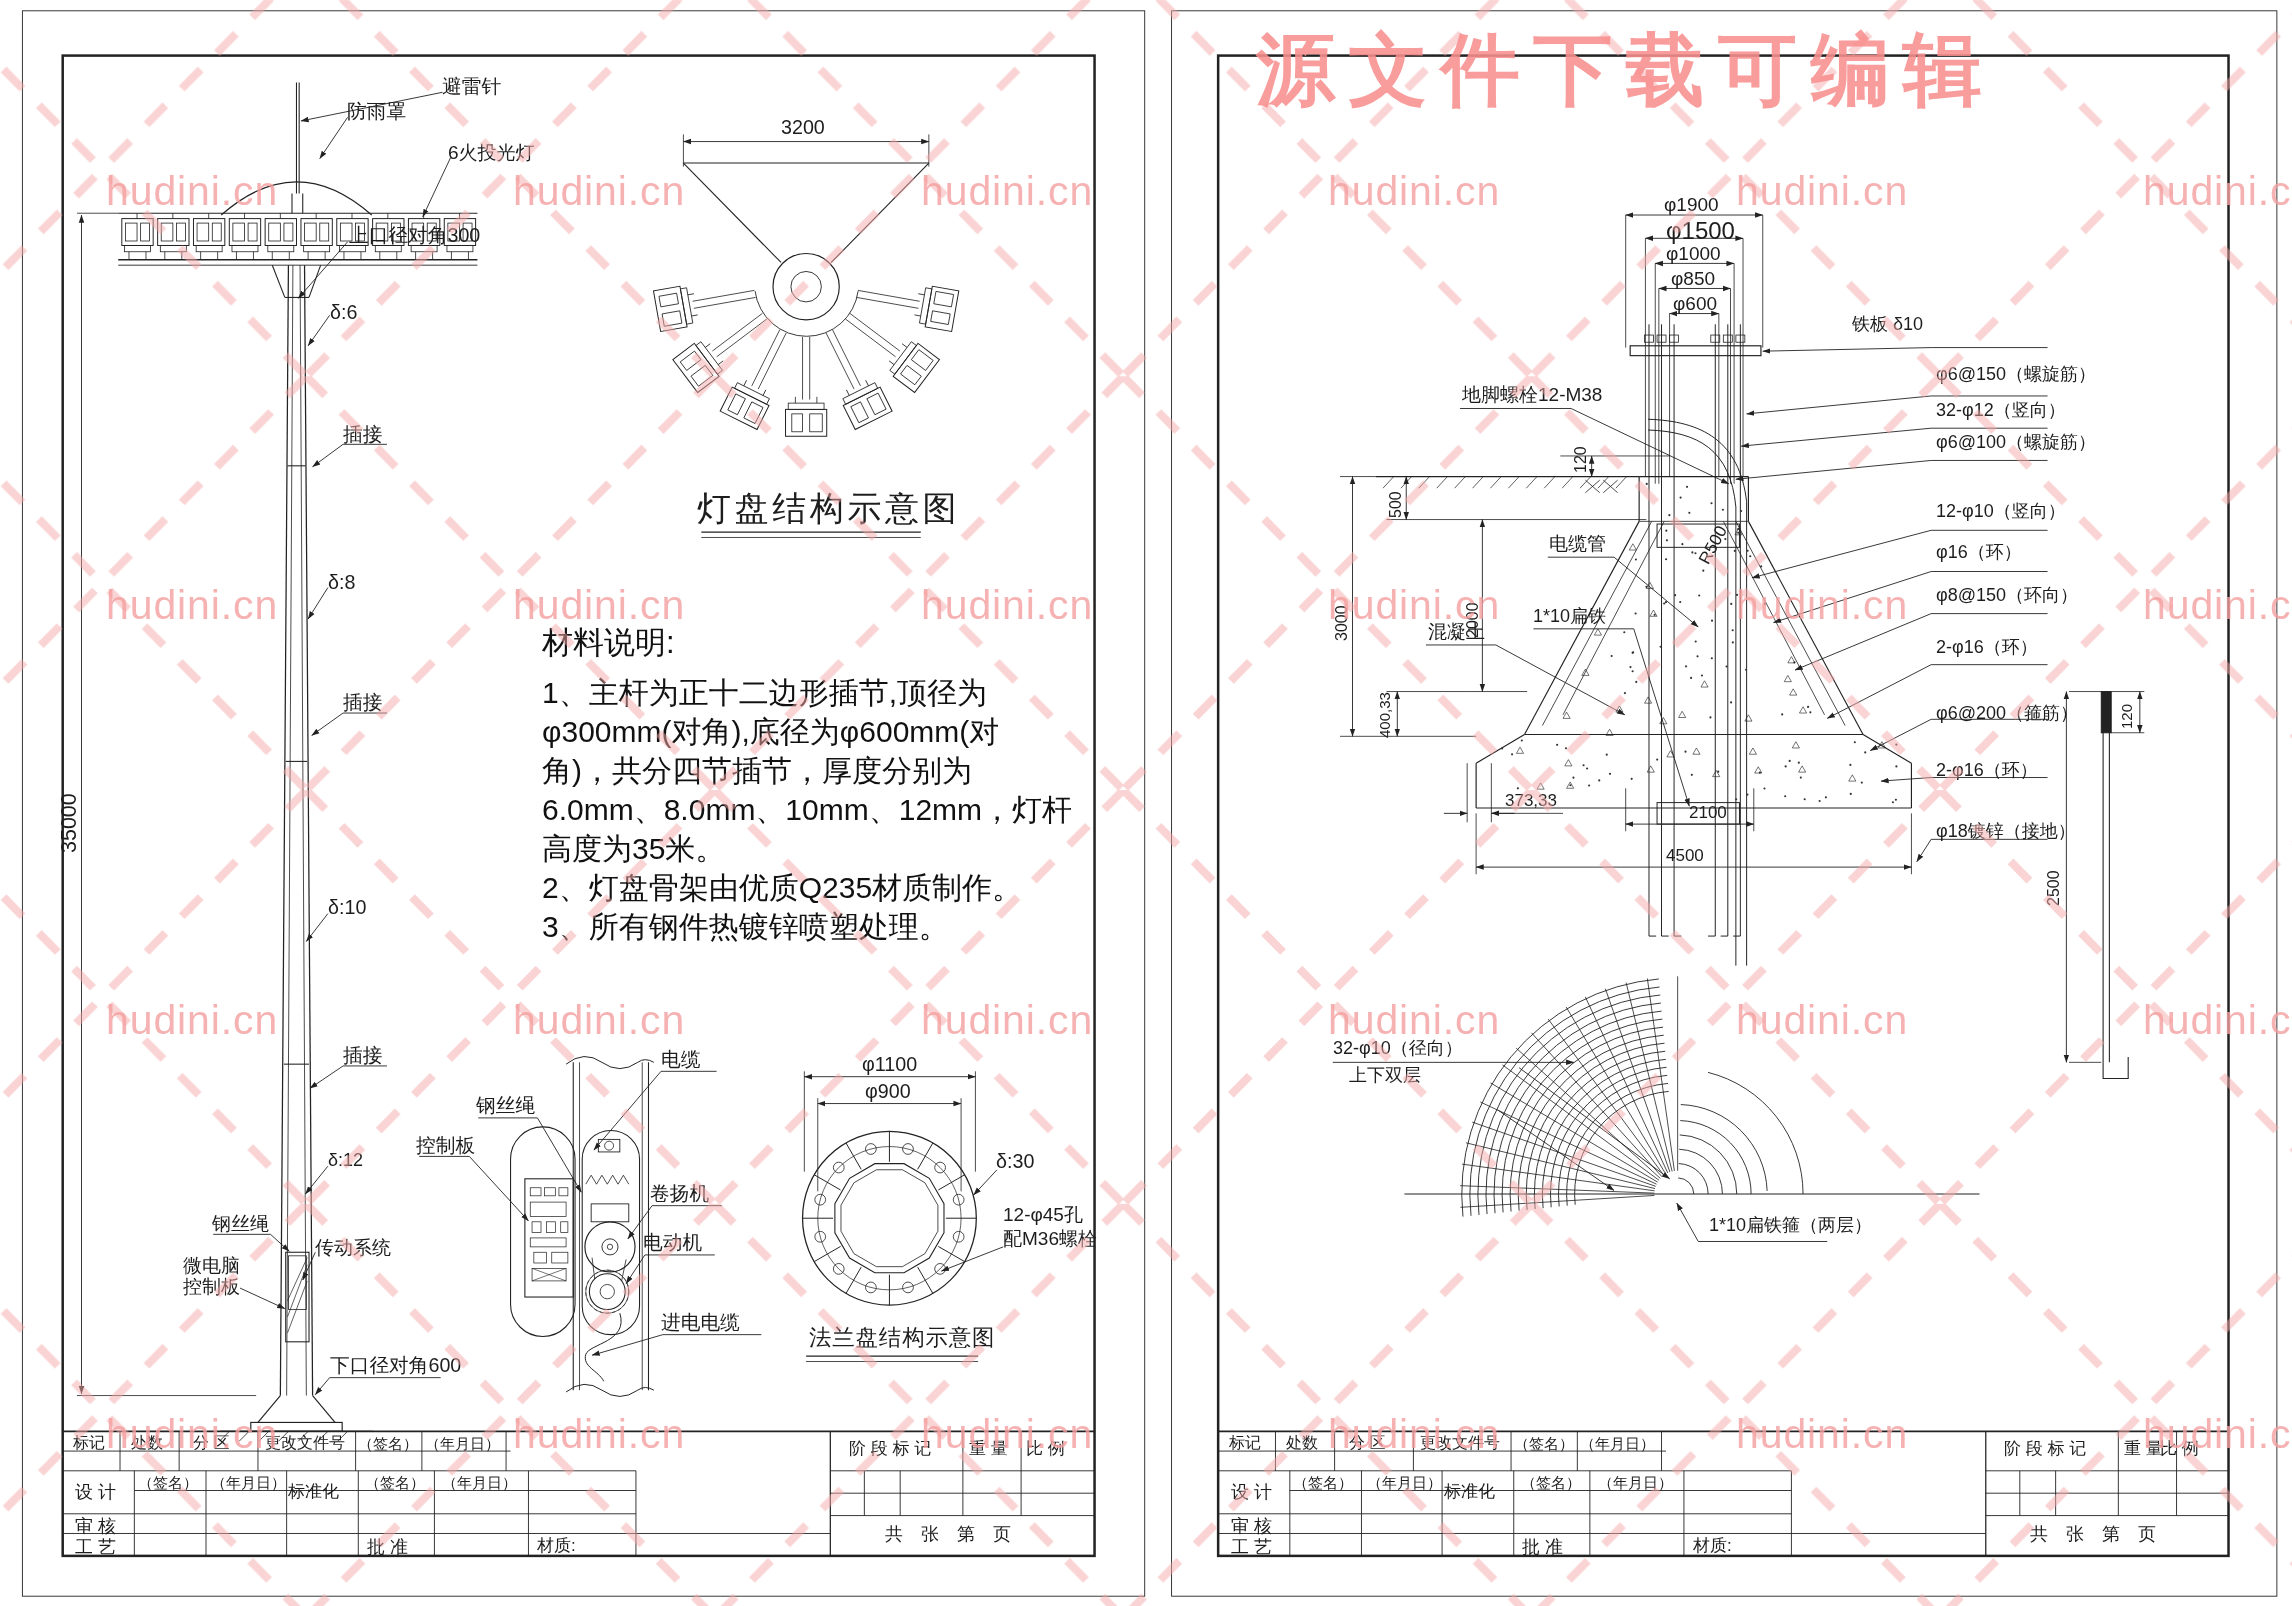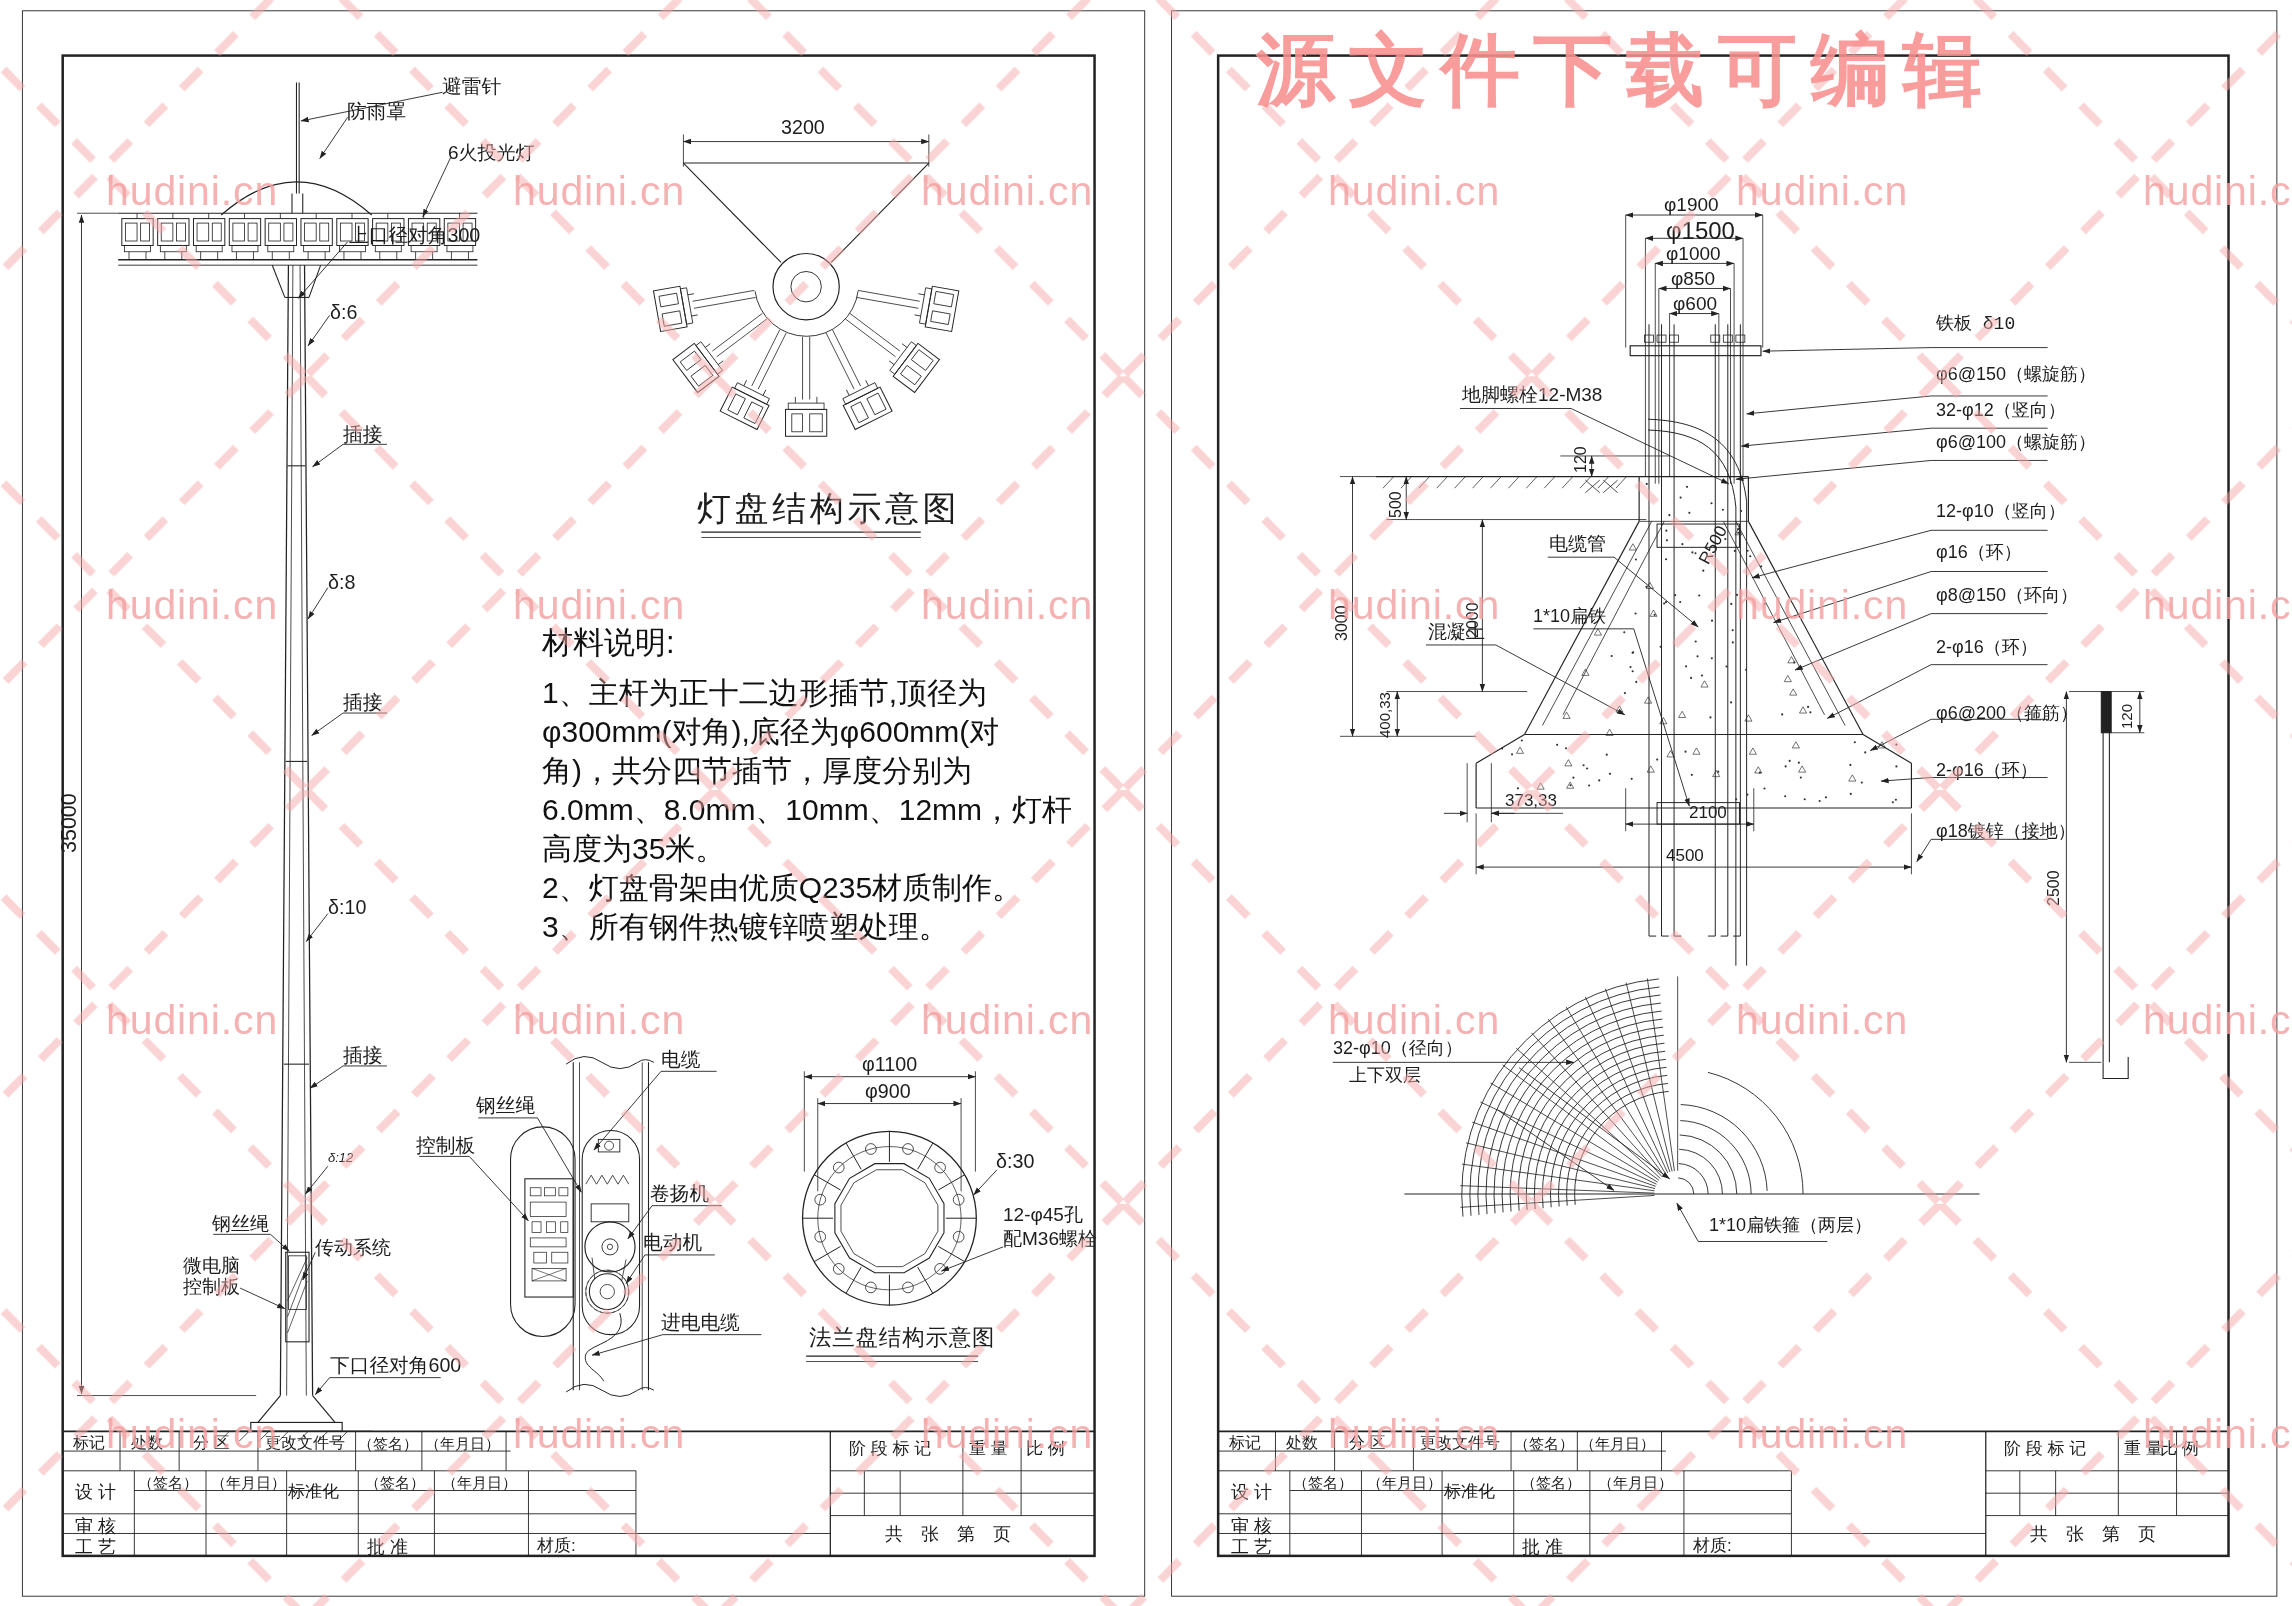--- a/index.html
+++ b/index.html
@@ -802,21 +802,21 @@
     <div class="lb" style="left: 442px; top: 77px; font-size: 19.7px;">避雷针</div>
     <div class="lb" style="left: 347px; top: 102px; font-size: 19.7px;">防雨罩</div>
     <div class="lb" style="left: 448px; top: 143px; font-size: 19px;">6火投光灯</div>
     <div class="lb" style="left: 349px; top: 226px; font-size: 19.7px;">上口径对角300</div>
     <div class="lb" style="left: 330px; top: 303px; font-size: 19.7px;">δ:6</div>
     <div class="lb" style="left: 343px; top: 425px; font-size: 19.7px;">插接</div>
     <div class="lb" style="left: 328px; top: 573px; font-size: 19.7px;">δ:8</div>
     <div class="lb" style="left: 343px; top: 693px; font-size: 19.7px;">插接</div>
     <div class="lb" style="left: 328px; top: 898px; font-size: 19.7px;">δ:10</div>
     <div class="lb" style="left: 343px; top: 1046px; font-size: 19.7px;">插接</div>
-    <div class="lb" style="left: 328px; top: 1151px; font-size: 13px; font-style: italic;">δ:12</div>
+    <div class="lb" style="left: 328px; top: 1151px; font-size: 18px;">δ:12</div>
     <div class="lb" style="left: 59px; top: 853px; font-size: 21.5px; transform: rotate(-90deg); transform-origin: 0px 0px;">35000</div>
     <div class="lb" style="left: 212px; top: 1214px; font-size: 19px;">钢丝绳</div>
     <div class="lb" style="left: 183px; top: 1256px; font-size: 19px;">微电脑</div>
     <div class="lb" style="left: 183px; top: 1277px; font-size: 19px;">控制板</div>
     <div class="lb" style="left: 315px; top: 1238px; font-size: 19px;">传动系统</div>
     <div class="lb" style="left: 330px; top: 1356px; font-size: 19.7px;">下口径对角600</div>
     <div class="lb" style="left: 781px; top: 118px; font-size: 19.7px;">3200</div>
     <div class="lb" style="left: 661px; top: 1050px; font-size: 19.7px;">电缆</div>
     <div class="lb" style="left: 476px; top: 1096px; font-size: 19.7px;">钢丝绳</div>
     <div class="lb" style="left: 416px; top: 1136px; font-size: 19.7px;">控制板</div>
@@ -826,21 +826,21 @@
     <div class="lb" style="left: 862px; top: 1055px; font-size: 19.7px;">φ1100</div>
     <div class="lb" style="left: 865px; top: 1082px; font-size: 19.7px;">φ900</div>
     <div class="lb" style="left: 996px; top: 1152px; font-size: 19.7px;">δ:30</div>
     <div class="lb" style="left: 1003px; top: 1205px; font-size: 19px;">12-φ45孔</div>
     <div class="lb" style="left: 1003px; top: 1229px; font-size: 19px;">配M36螺栓</div>
     <div class="lb" style="left: 1664px; top: 195px; font-size: 19px;">φ1900</div>
     <div class="lb" style="left: 1666px; top: 219px; font-size: 24px;">φ1500</div>
     <div class="lb" style="left: 1666px; top: 244px; font-size: 19px;">φ1000</div>
     <div class="lb" style="left: 1671px; top: 269px; font-size: 19px;">φ850</div>
     <div class="lb" style="left: 1673px; top: 294px; font-size: 19px;">φ600</div>
-    <div class="lb" style="left: 1936px; top: 315px; font-size: 18px; font-family: Liberation Mono, monospace;">铁板 δ10</div>
+    <div class="lb" style="left: 1852px; top: 315px; font-size: 18px;">铁板 δ10</div>
     <div class="lb" style="left: 1936px; top: 365px; font-size: 18px;">φ6@150（螺旋筋）</div>
     <div class="lb" style="left: 1936px; top: 401px; font-size: 18px;">32-φ12（竖向）</div>
     <div class="lb" style="left: 1936px; top: 433px; font-size: 18px;">φ6@100（螺旋筋）</div>
     <div class="lb" style="left: 1936px; top: 502px; font-size: 18px;">12-φ10（竖向）</div>
     <div class="lb" style="left: 1936px; top: 543px; font-size: 18px;">φ16（环）</div>
     <div class="lb" style="left: 1936px; top: 586px; font-size: 18px;">φ8@150（环向）</div>
     <div class="lb" style="left: 1936px; top: 638px; font-size: 18px;">2-φ16（环）</div>
     <div class="lb" style="left: 1936px; top: 704px; font-size: 18px;">φ6@200（箍筋）</div>
     <div class="lb" style="left: 1936px; top: 761px; font-size: 18px;">2-φ16（环）</div>
     <div class="lb" style="left: 1936px; top: 822px; font-size: 18px;">φ18镀锌（接地）</div>

